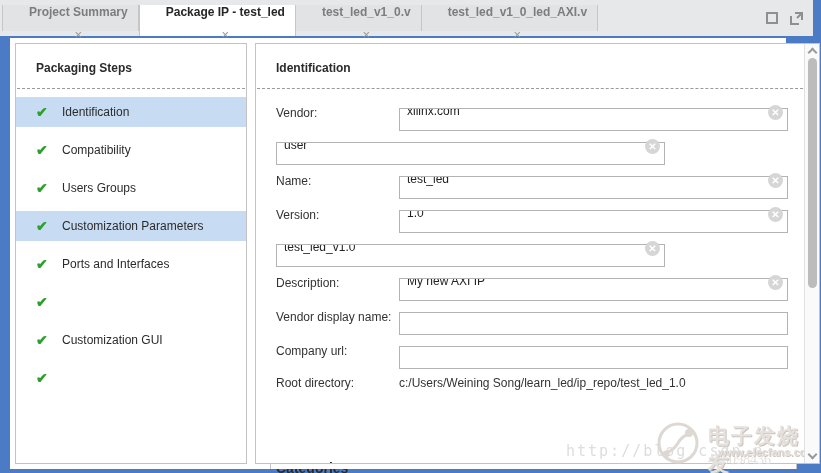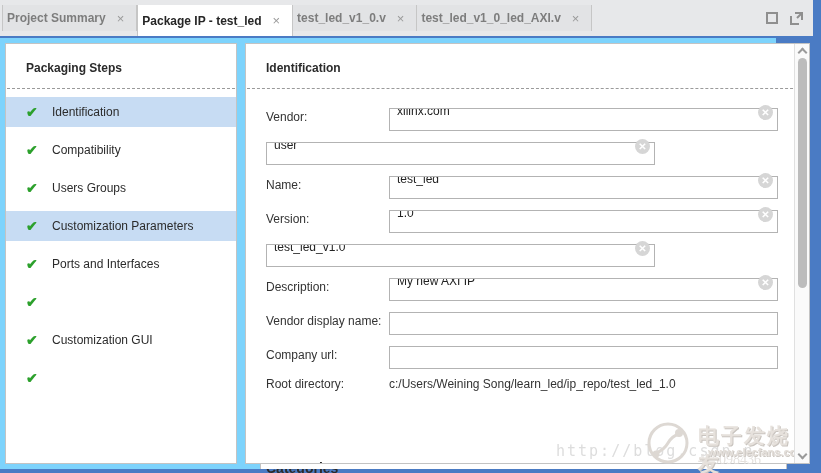--- a/index.html
+++ b/index.html
@@ -1,45 +1,45 @@
 <!DOCTYPE html>
 <html><head>
 <meta charset="utf-8">
 <style>
   * { margin:0; padding:0; box-sizing:border-box; }
   body { font-family:"Liberation Sans", sans-serif; background:#fff; }
   .window { position:relative; width:821px; height:473px; background:#4a7bc4; overflow:hidden; }
 
   
   .tabbar { position:absolute; left:0; top:0; width:813px; height:36px; background:#e7e8ea; display:flex; align-items:flex-start; padding:5px 0 0 2px; }
-  .tab { display:flex; align-items:center; gap:9px; height:26px; padding:0 10px 0 4px; background:#e2e3e5; border-right:1px solid #c6c6c6; font-size:12px; font-weight:bold; color:#7d7d7d; cursor:default; }
+  .tab { display:flex; align-items:center; gap:9px; height:26px; padding:0 10px 0 26px; background:#e2e3e5; border-right:1px solid #c6c6c6; font-size:12px; font-weight:bold; color:#7d7d7d; cursor:default;flex-direction:column; }
   .tab:first-child { border-left:1px solid #c6c6c6; }
   .tab.active { background:#ffffff; color:#262626; height:31px; border-left:1px solid #c6c6c6; }
   .tab-close { font-size:13px; font-weight:normal; color:#9a9a9a; padding:0 2px; line-height:1; }
   .win-icons { position:absolute; right:10px; top:12px; display:flex; gap:12px; }
   .win-icons svg { display:block; }
 
   
-  .content { position:absolute; left:0; top:38px; width:776px; height:431px; background:#7dd3fc; }
+  .content { position:absolute; left:10px; top:38px; width:776px; height:431px; background:#ffffff; }
 
   .panel { position:absolute; background:#fff; border:1px solid #c3c3c3; }
   .panel-title { font-size:12px; font-weight:bold; color:#2b2b2b; position:absolute; left:20px; top:17px; }
   .dashed-sep { position:absolute; left:1px; right:1px; top:44px; border-top:1px dashed #9a9a9a; }
 
   
   .sidebar { left:5px; top:5px; width:232px; height:421px; }
   .step-list { position:absolute; left:0; right:0; top:53px; }
   .step { height:30px; margin-bottom:8px; display:flex; align-items:center; font-size:12px; color:#2b2b2b; cursor:default; }
   .step.hl { background:#c7dcf3; }
   .step .check { color:#2ca02c; font-weight:bold; font-size:14px; width:18px; margin-left:20px; }
   .step .step-label { margin-left:8px; }
 
   
   .main { left:245px; top:5px; width:565px; height:421px; }
-  .form-row { position:absolute; left:20px; height:23px; display:flex; align-items:flex-end; }
+  .form-row { position:absolute; left:20px; height:23px; display:flex; align-items:center; }
   .form-row .flabel { width:123px; font-size:12px; color:#333; }
   .ibox { position:relative; width:389px; height:23px; }
   .ibox input { width:100%; height:100%; border:1px solid #b3b3b3; font-family:"Liberation Sans",sans-serif; font-size:12px; color:#222; padding:0 24px 16px 7px; background:#fff; outline:none; }
   .clear-btn { position:absolute; right:5px; top:4px; width:15px; height:15px; border-radius:50%; background:#d6d6d6; color:#fff; font-size:10px; font-weight:bold; line-height:15px; text-align:center; cursor:default; }
   .static-val { font-size:12px; color:#333; }
 
   .cat-title { position:absolute; left:20px; top:400px; font-size:14px; font-weight:bold; color:#2b2b2b;margin-top:16px; }
   .cat-box { position:absolute; left:14px; right:22px; top:419px; height:6px; border:1px solid #c3c3c3; border-bottom:none; background:#fff; }
 
   

